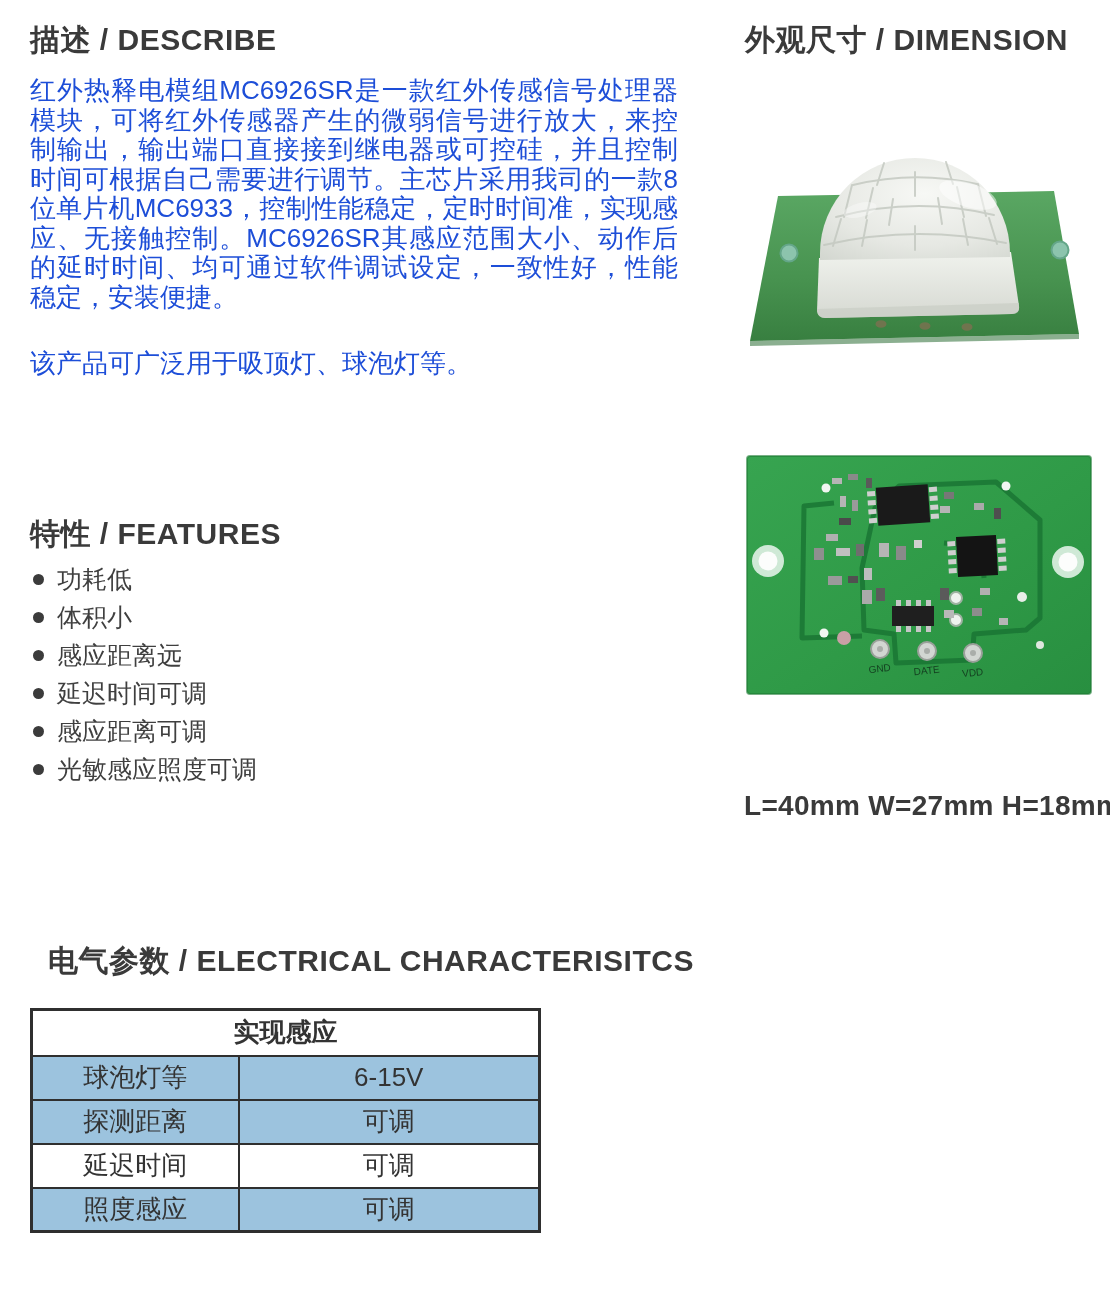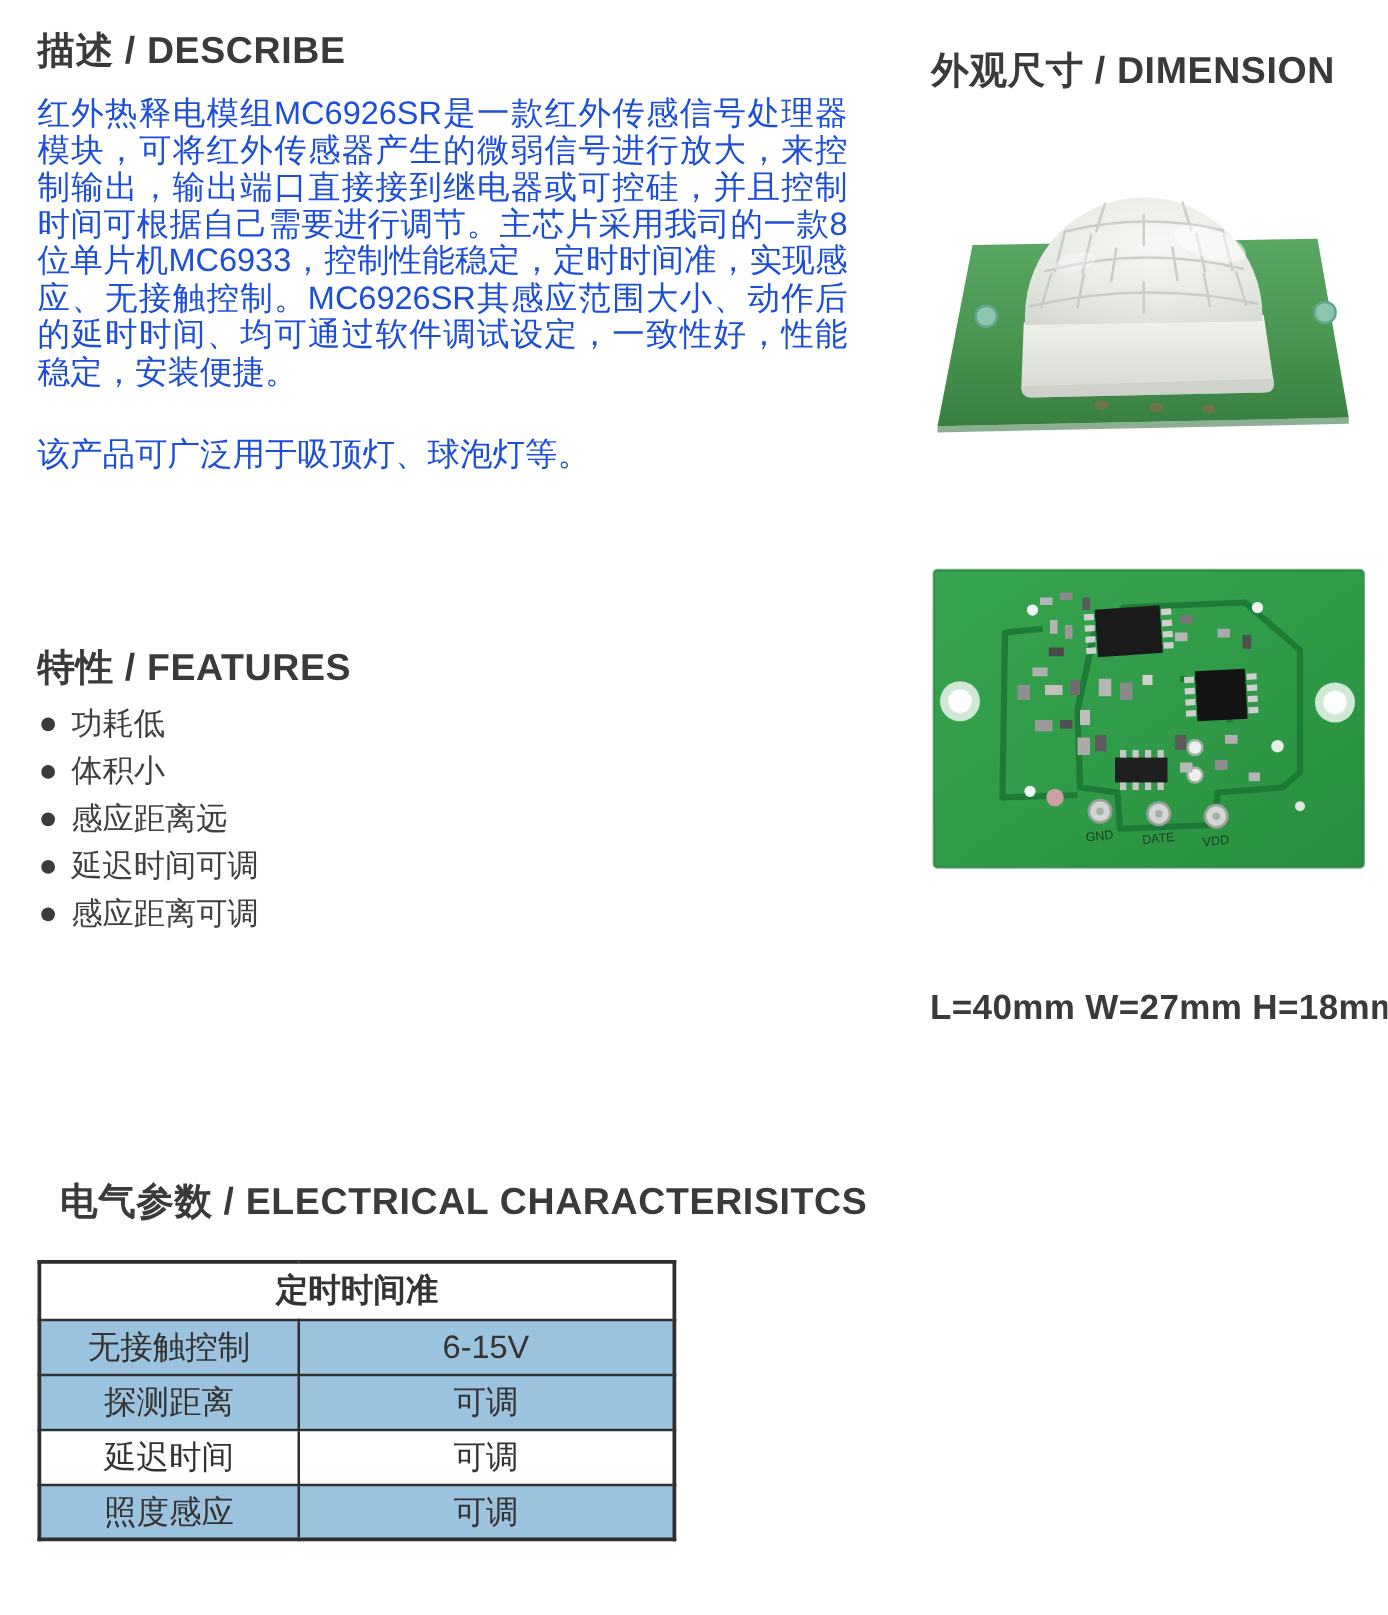--- a/index.html
+++ b/index.html
@@ -17,21 +17,21 @@
   }
   .heading {
     position:absolute;
     font-size:30px;
     font-weight:700;
     color:#3a3a3a;
     letter-spacing:0.5px;
     white-space:nowrap;
   }
   #describe-heading   { left:30px;  top:20px; }
-  #dimension-heading  { left:745px; top:20px;margin-top:16px; }
+  #dimension-heading  { left:745px; top:20px; }
   #features-heading   { left:30px;  top:514px; }
   #electrical-heading { left:48px;  top:941px; }
 
   .body-text {
     position:absolute;
     left:30px;
     width:648px;
     font-size:26px;
     line-height:29.5px;
     color:#1d4ed8;
@@ -131,20 +131,24 @@
       <span class="bullet-dot"></span>
       <span>感应距离远</span>
     </li>
     <li>
       <span class="bullet-dot"></span>
       <span>延迟时间可调</span>
     </li>
     <li>
       <span class="bullet-dot"></span>
       <span>感应距离可调</span>
+    </li>
+    <li>
+      <span class="bullet-dot"></span>
+      <span>光敏感应照度可调</span>
     </li>
   </ul>
 
   <h2 class="heading" id="dimension-heading">外观尺寸 / DIMENSION</h2>
 
   <svg class="photo" id="pir-photo" viewBox="0 0 360 240">
     <defs>
       <linearGradient id="pcbGrad1" x1="0" y1="0" x2="0" y2="1">
         <stop offset="0" stop-color="#5aa763"></stop>
         <stop offset="0.6" stop-color="#47924f"></stop>
@@ -314,26 +318,26 @@
 
   <h2 class="heading" id="electrical-heading">电气参数 / ELECTRICAL CHARACTERISITCS</h2>
 
   <table id="system-table">
     <colgroup>
       <col class="col-param">
       <col class="col-value">
     </colgroup>
     <thead>
       <tr>
-        <th colspan="2">定时时间准</th>
+        <th colspan="2">实现感应</th>
       </tr>
     </thead>
     <tbody>
       <tr class="row-blue">
-        <td>无接触控制</td>
+        <td>球泡灯等</td>
         <td>6-15V</td>
       </tr>
       <tr class="row-blue">
         <td>探测距离</td>
         <td>可调</td>
       </tr>
       <tr class="row-white">
         <td>延迟时间</td>
         <td>可调</td>
       </tr>

